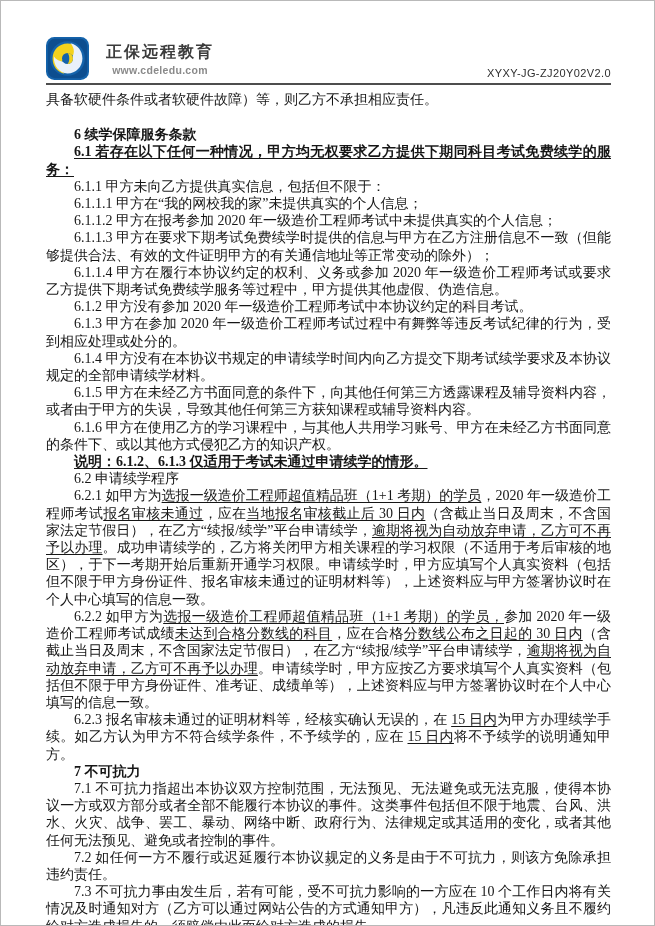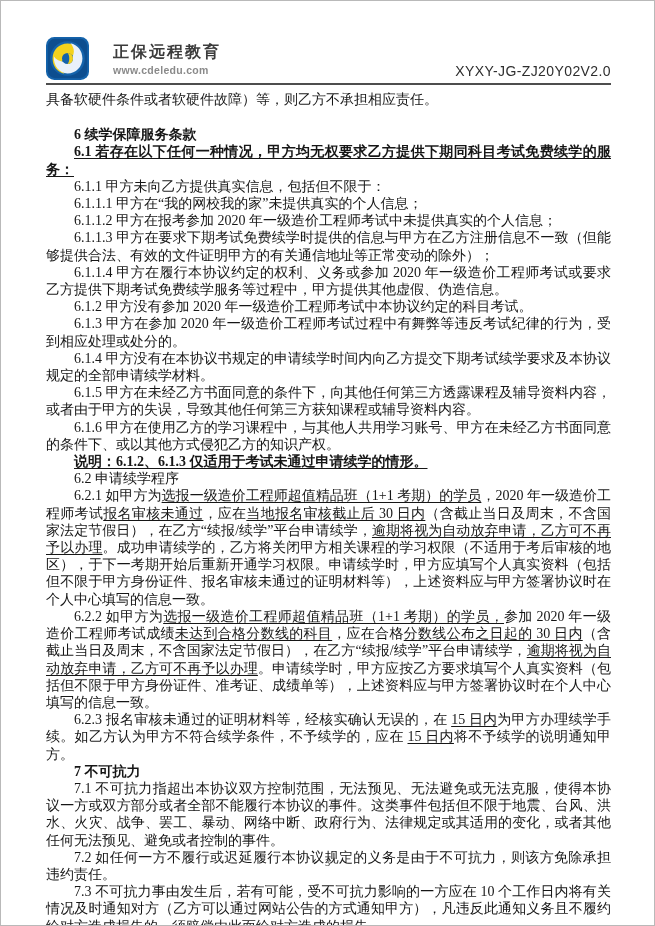--- a/index.html
+++ b/index.html
@@ -15,35 +15,36 @@
     position:relative;
     overflow:hidden;
   }
   
   .header {
     position:absolute; left:45px; right:43px; top:36px;
     display:flex; justify-content:space-between; align-items:flex-end;
     padding-bottom:3px;
     border-bottom:2px solid #4d4d4d;
   }
-  .brand { display:flex; align-items:center; gap:24px; }
+  .brand { display:flex; align-items:center; gap:17px; }
   .brand svg { width:43px; height:43px; display:block; }
   .brand-text { display:flex; flex-direction:column; justify-content:center; }
   .brand-name {
     font-family:"Liberation Sans","DejaVu Sans",sans-serif;
     font-size:16px; font-weight:bold; color:#3c3c3c; letter-spacing:2px;
   }
   .brand-site {
     font-family:"Liberation Sans","DejaVu Sans",sans-serif;
     font-size:10.5px; font-weight:bold; color:#8a8a8a; letter-spacing:.3px;
     margin-top:1px;
+    text-align:center;
   }
   .doc-code {
     font-family:"Liberation Sans","DejaVu Sans",sans-serif;
-    font-size:14px; color:#2e2e2e; letter-spacing:.4px;
+    font-size:11px; color:#2e2e2e; letter-spacing:.4px;
     padding-bottom:1px;
   }
   
   .content {
     position:absolute; left:45px; right:43px; top:90px;
     font-size:14px; line-height:17.2px; color:#161616;
     text-align:justify;
   }
   .para { text-indent:2em; }
   .para.no-indent { text-indent:0; }

